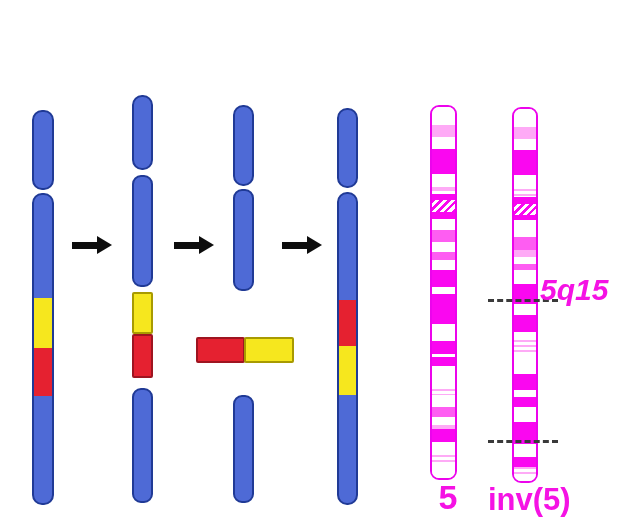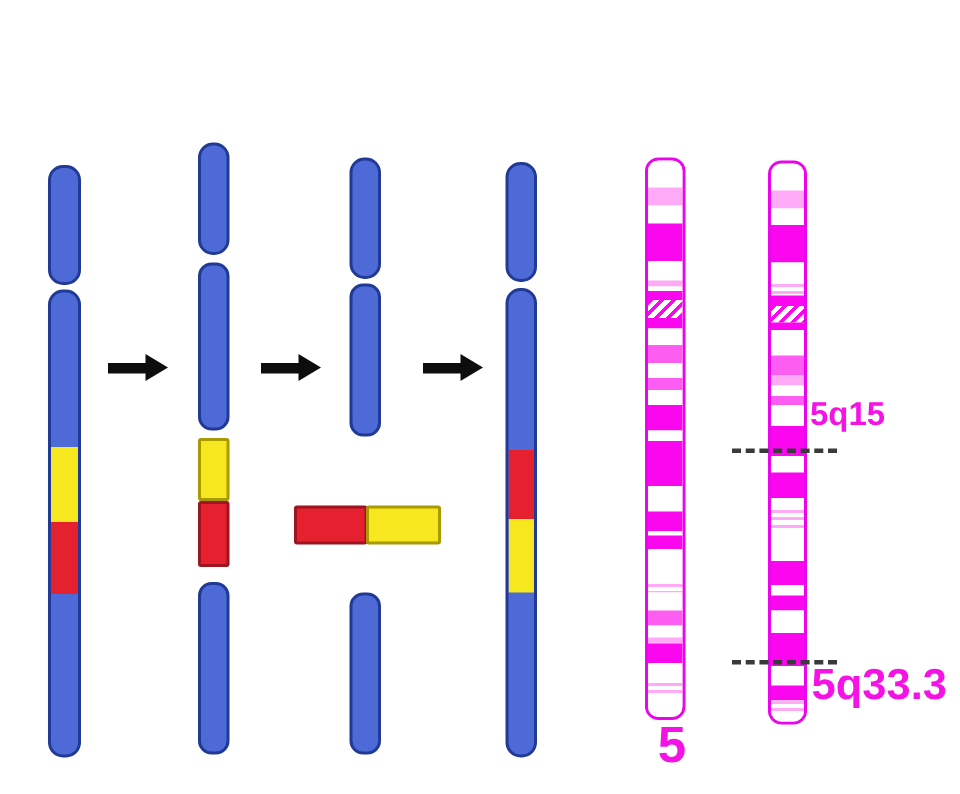--- a/index.html
+++ b/index.html
@@ -44,21 +44,21 @@
   .b-c{background:repeating-linear-gradient(135deg,var(--mag-full) 0 2.5px,#ffffff 2.5px 5.5px);}
   .b-ll{background:repeating-linear-gradient(180deg,var(--mag-light) 0 2px,#ffffff 2px 5px);}
 
   
   .dash{position:absolute;width:70px;height:0;border-top:3px dashed var(--dash-gray);z-index:5;}
   .dash-1{left:488px;top:299px;}
   .dash-2{left:488px;top:440px;}
 
   
   .anno{position:absolute;font-weight:bold;color:var(--label-magenta);white-space:nowrap;z-index:6;}
-  .anno-1{left:540px;top:263px;font-size:22px;}
+  .anno-1{left:540px;top:273px;font-size:30px;font-style:italic;}
   .anno-2{left:541px;top:441px;font-size:29px;}
   .ide-label{position:absolute;font-weight:bold;color:var(--label-magenta);white-space:nowrap;}
   .ide-label-1{left:428px;top:478px;width:40px;text-align:center;font-size:34px;}
   .ide-label-2{left:488px;top:482px;font-size:31px;}
 </style>
 </head>
 <body>
 
 <div class="stage">
 
@@ -163,17 +163,17 @@
       <div class="iband b-w" style="height: 13px;"></div>
       <div class="iband b-f" style="height: 10px;"></div>
       <div class="iband b-ll" style="height: 7px;"></div>
       <div class="iband b-w" style="height: 11px;"></div>
     </div>
 
   <div class="dash dash-1"></div>
   <div class="dash dash-2"></div>
 
   <div class="anno anno-1">5q15</div>
-  <div class="anno anno-2">5q33.3</div>
 
   <div class="ide-label ide-label-1">5</div>
+  <div class="ide-label ide-label-2">inv(5)</div>
 
 </div>
 
 </body></html>

